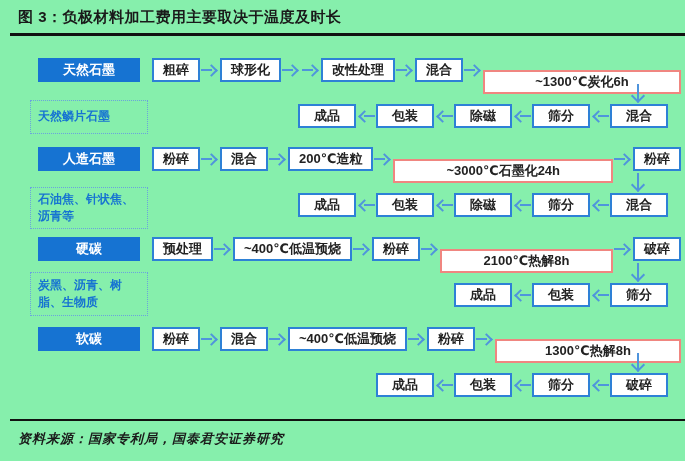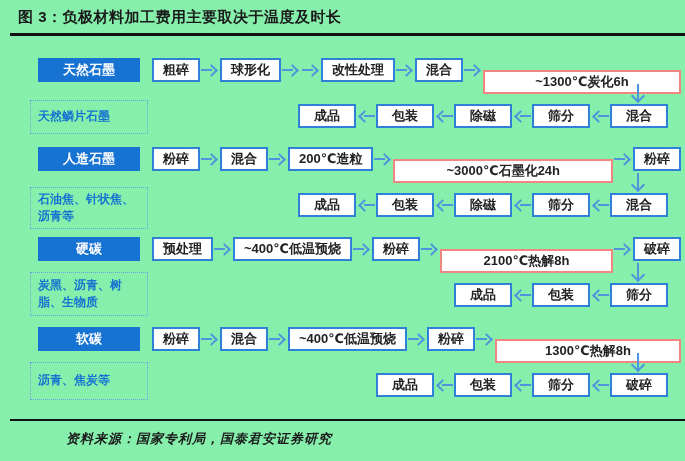--- a/index.html
+++ b/index.html
@@ -11,21 +11,21 @@
     --ink:#1a1a1a;
   }
   *{box-sizing:border-box;margin:0;padding:0;}
   body{background:#fff;font-family:"Liberation Sans","DejaVu Sans",sans-serif;}
   .figure{position:relative;width:685px;height:461px;background:#86efac;overflow:hidden;}
 
   .title{position:absolute;left:18px;top:8px;font-size:15px;font-weight:700;color:var(--ink);letter-spacing:.5px;}
   .rule-top{position:absolute;left:10px;right:0;top:33px;height:3px;background:#111;}
   .rule-bottom{position:absolute;left:10px;right:0;top:419px;height:2px;background:#111;}
   .source{position:absolute;left:18px;top:430px;font-size:13px;font-weight:700;font-style:italic;
-          font-family:"Liberation Serif","DejaVu Serif",serif;color:var(--ink);letter-spacing:1px;margin-left:48px;}
+          font-family:"Liberation Serif","DejaVu Serif",serif;color:var(--ink);letter-spacing:1px;}
 
   .prow{position:absolute;left:38px;right:4px;height:28px;display:flex;align-items:center;}
   .orow{position:absolute;right:17px;height:28px;display:flex;align-items:center;}
 
   .box,.obox,.cat,.hot{height:24px;display:flex;align-items:center;justify-content:center;
     background:#fff;border:2px solid var(--box-border);font-size:13px;font-weight:600;color:#222;white-space:nowrap;}
   .box{padding:4px 9px;}
   .obox{padding:0 14px;}
   .cat{width:102px;background:var(--cat-bg);border-color:var(--cat-bg);color:#fff;font-weight:700;margin-right:12px;}
   .hot{border-color:var(--hot-border);flex:1;padding:0 9px;margin-top:24px;}
@@ -143,18 +143,17 @@
   <div class="vc" style="top:353px;height:18px"></div>
   <div class="orow" style="top:371px">
     <div class="obox">成品</div>
     <div class="al"></div>
     <div class="obox">包装</div>
     <div class="al"></div>
     <div class="obox">筛分</div>
     <div class="al"></div>
     <div class="obox">破碎</div>
   </div>
-  <div class="dash" style="top:362px;height:38px">沥青、焦炭等</div>
 
   <div class="rule-bottom"></div>
   <div class="source">资料来源：国家专利局，国泰君安证券研究</div>
 
 </div>
 
 </body></html>

